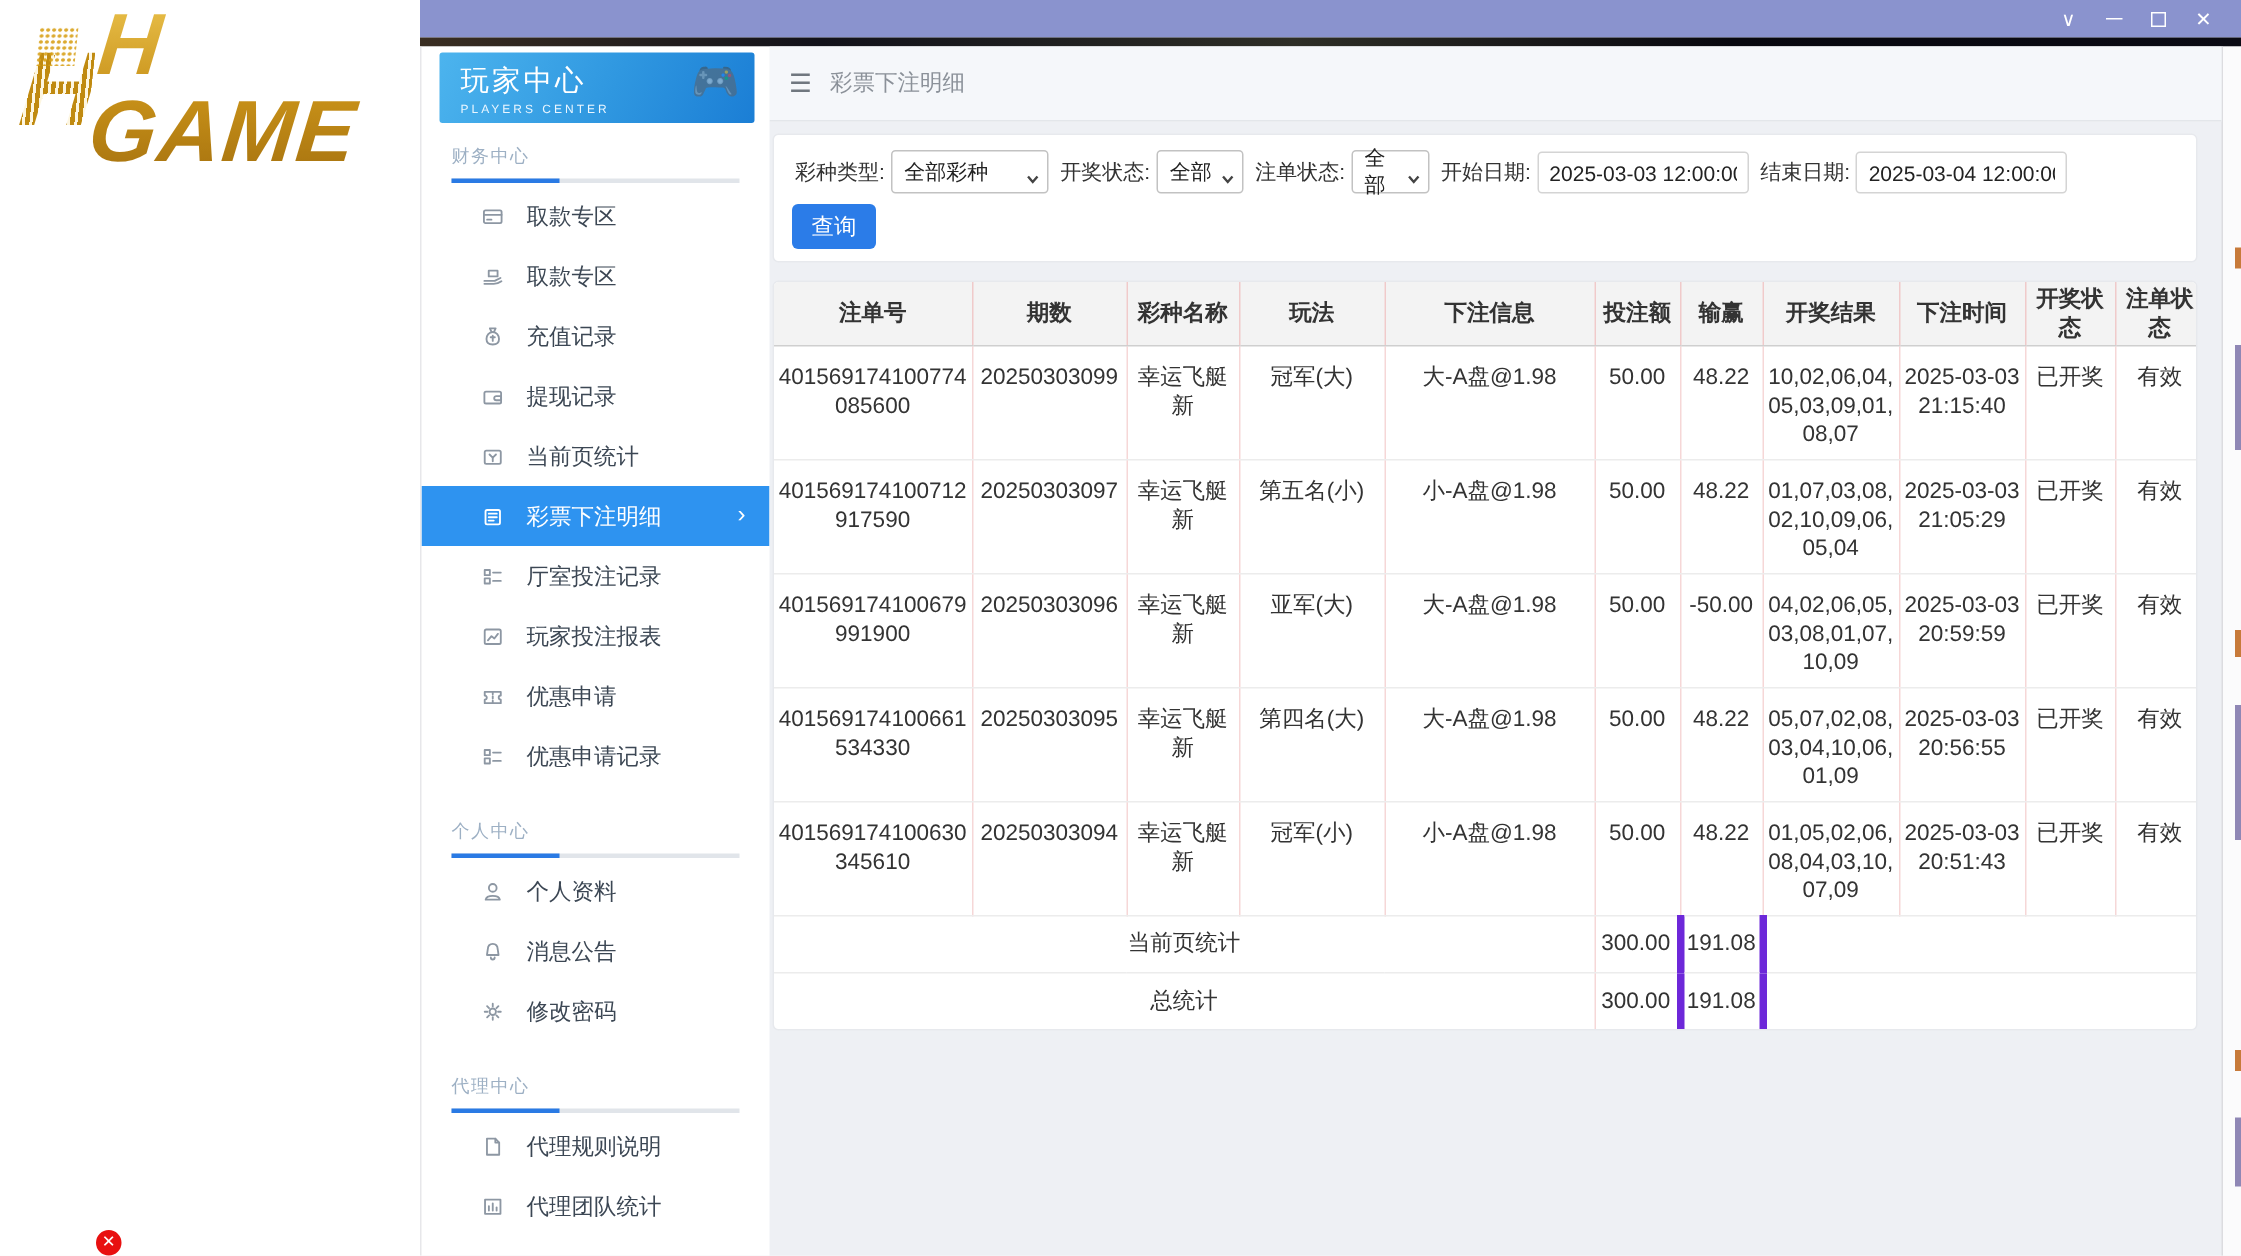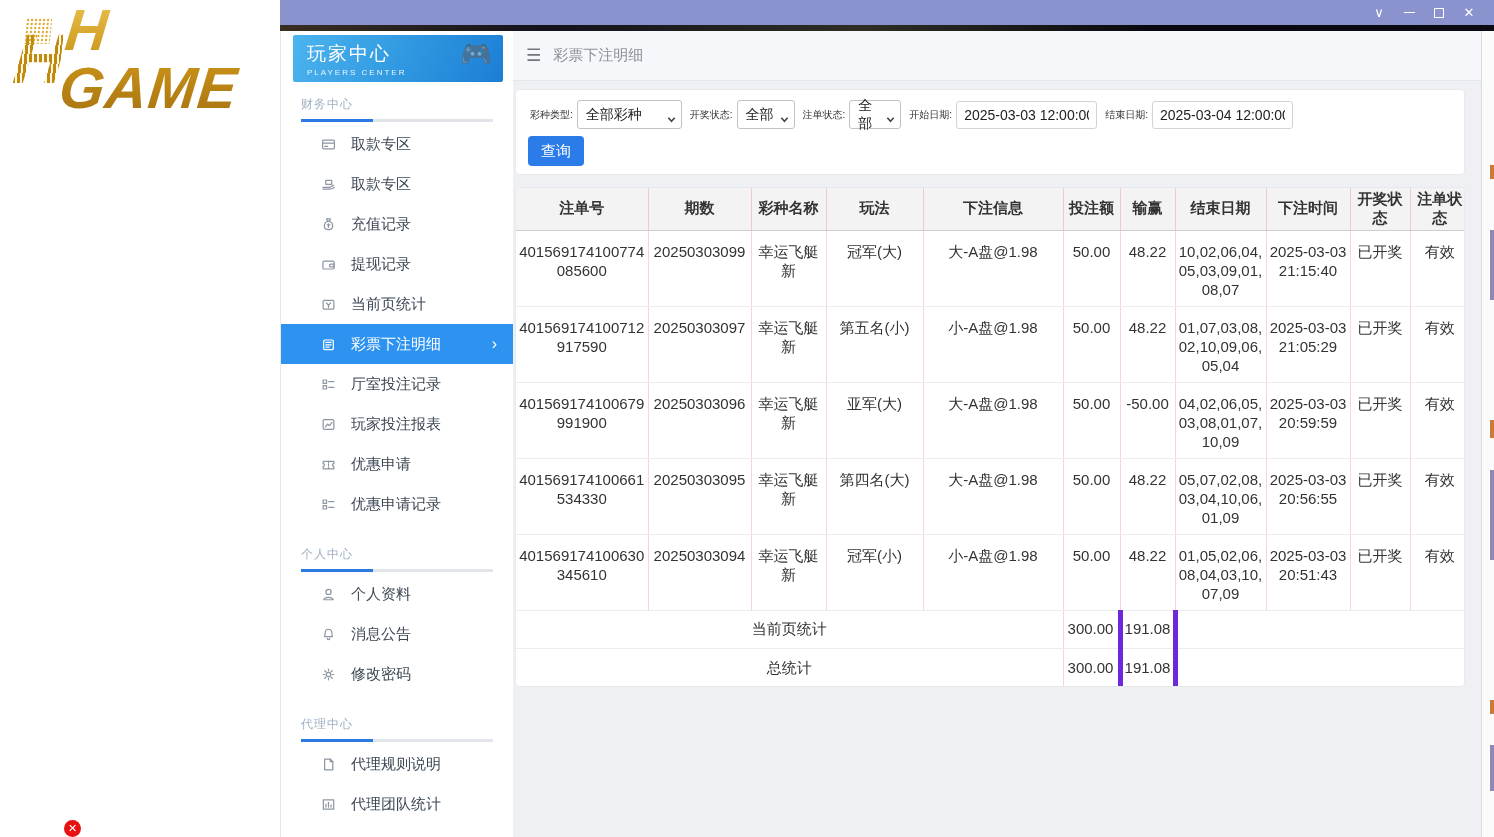--- a/index.html
+++ b/index.html
@@ -49,21 +49,21 @@
 
   
   .content { flex:1; min-width:0; background:#eef0f4; border-right:1px solid #dcdce0; }
   .toolbar { height:50px; background:#f5f7fa; border-bottom:1px solid #e3e6ea; display:flex; align-items:center; padding-left:13px; }
   .hamburger { font-size:17px; color:#70777f; cursor:pointer; }
   .page-title { margin-left:12px; font-size:15px; color:#8b9199; }
 
   .card { background:#fff; border:1px solid #e7e9ed; border-radius:4px; margin:0 16px 0 2px; }
   .filter-card { margin-top:8px; padding:10px 12px 8px 12px; }
   .filter-row { display:flex; align-items:center; }
-  .f-label { font-size:10px; color:#333; margin-left:8px; white-space:nowrap; }
+  .f-label { font-size:14px; color:#333; margin-left:8px; white-space:nowrap; }
   .f-label.first { margin-left:2px; }
   .selectbox { position:relative; height:29px; border:1px solid #c2c2c2; border-radius:3px; background:#fff;
     display:flex; align-items:center; padding:0 20px 0 8px; margin-left:4px; font-size:14px; color:#222; cursor:pointer; }
   .selectbox .chev { position:absolute; right:5px; top:10px; width:9px; height:9px; }
   .selectbox .chev svg { width:9px; height:9px; fill:none; stroke:#444; stroke-width:1.8; }
   .sel-lottery { width:105px; }
   .sel-draw { width:58px; }
   .sel-order { width:52px; }
   .date-input { height:28px; border:1px solid #d4d4d4; border-radius:3px; font-size:14px; color:#222;
     padding:0 7px; margin-left:4px; width:141px; font-family:"Liberation Sans",sans-serif; }
@@ -350,21 +350,21 @@
           </colgroup>
           <thead>
               <tr id="bet-thead-row">
                 <th data-interactable="false">注单号</th>
                 <th data-interactable="false">期数</th>
                 <th data-interactable="false">彩种名称</th>
                 <th data-interactable="false">玩法</th>
                 <th data-interactable="false">下注信息</th>
                 <th data-interactable="false">投注额</th>
                 <th data-interactable="false">输赢</th>
-                <th data-interactable="false">结束日期</th>
+                <th data-interactable="false">开奖结果</th>
                 <th data-interactable="false">下注时间</th>
                 <th data-interactable="false">开奖状态</th>
                 <th data-interactable="false">注单状态</th>
               </tr>
             </thead>
           <tbody id="bet-tbody">
               <tr data-interactable="false">
                 <td data-interactable="false">401569174100774085600</td>
                 <td data-interactable="false">20250303099</td>
                 <td data-interactable="false">幸运飞艇新</td>

